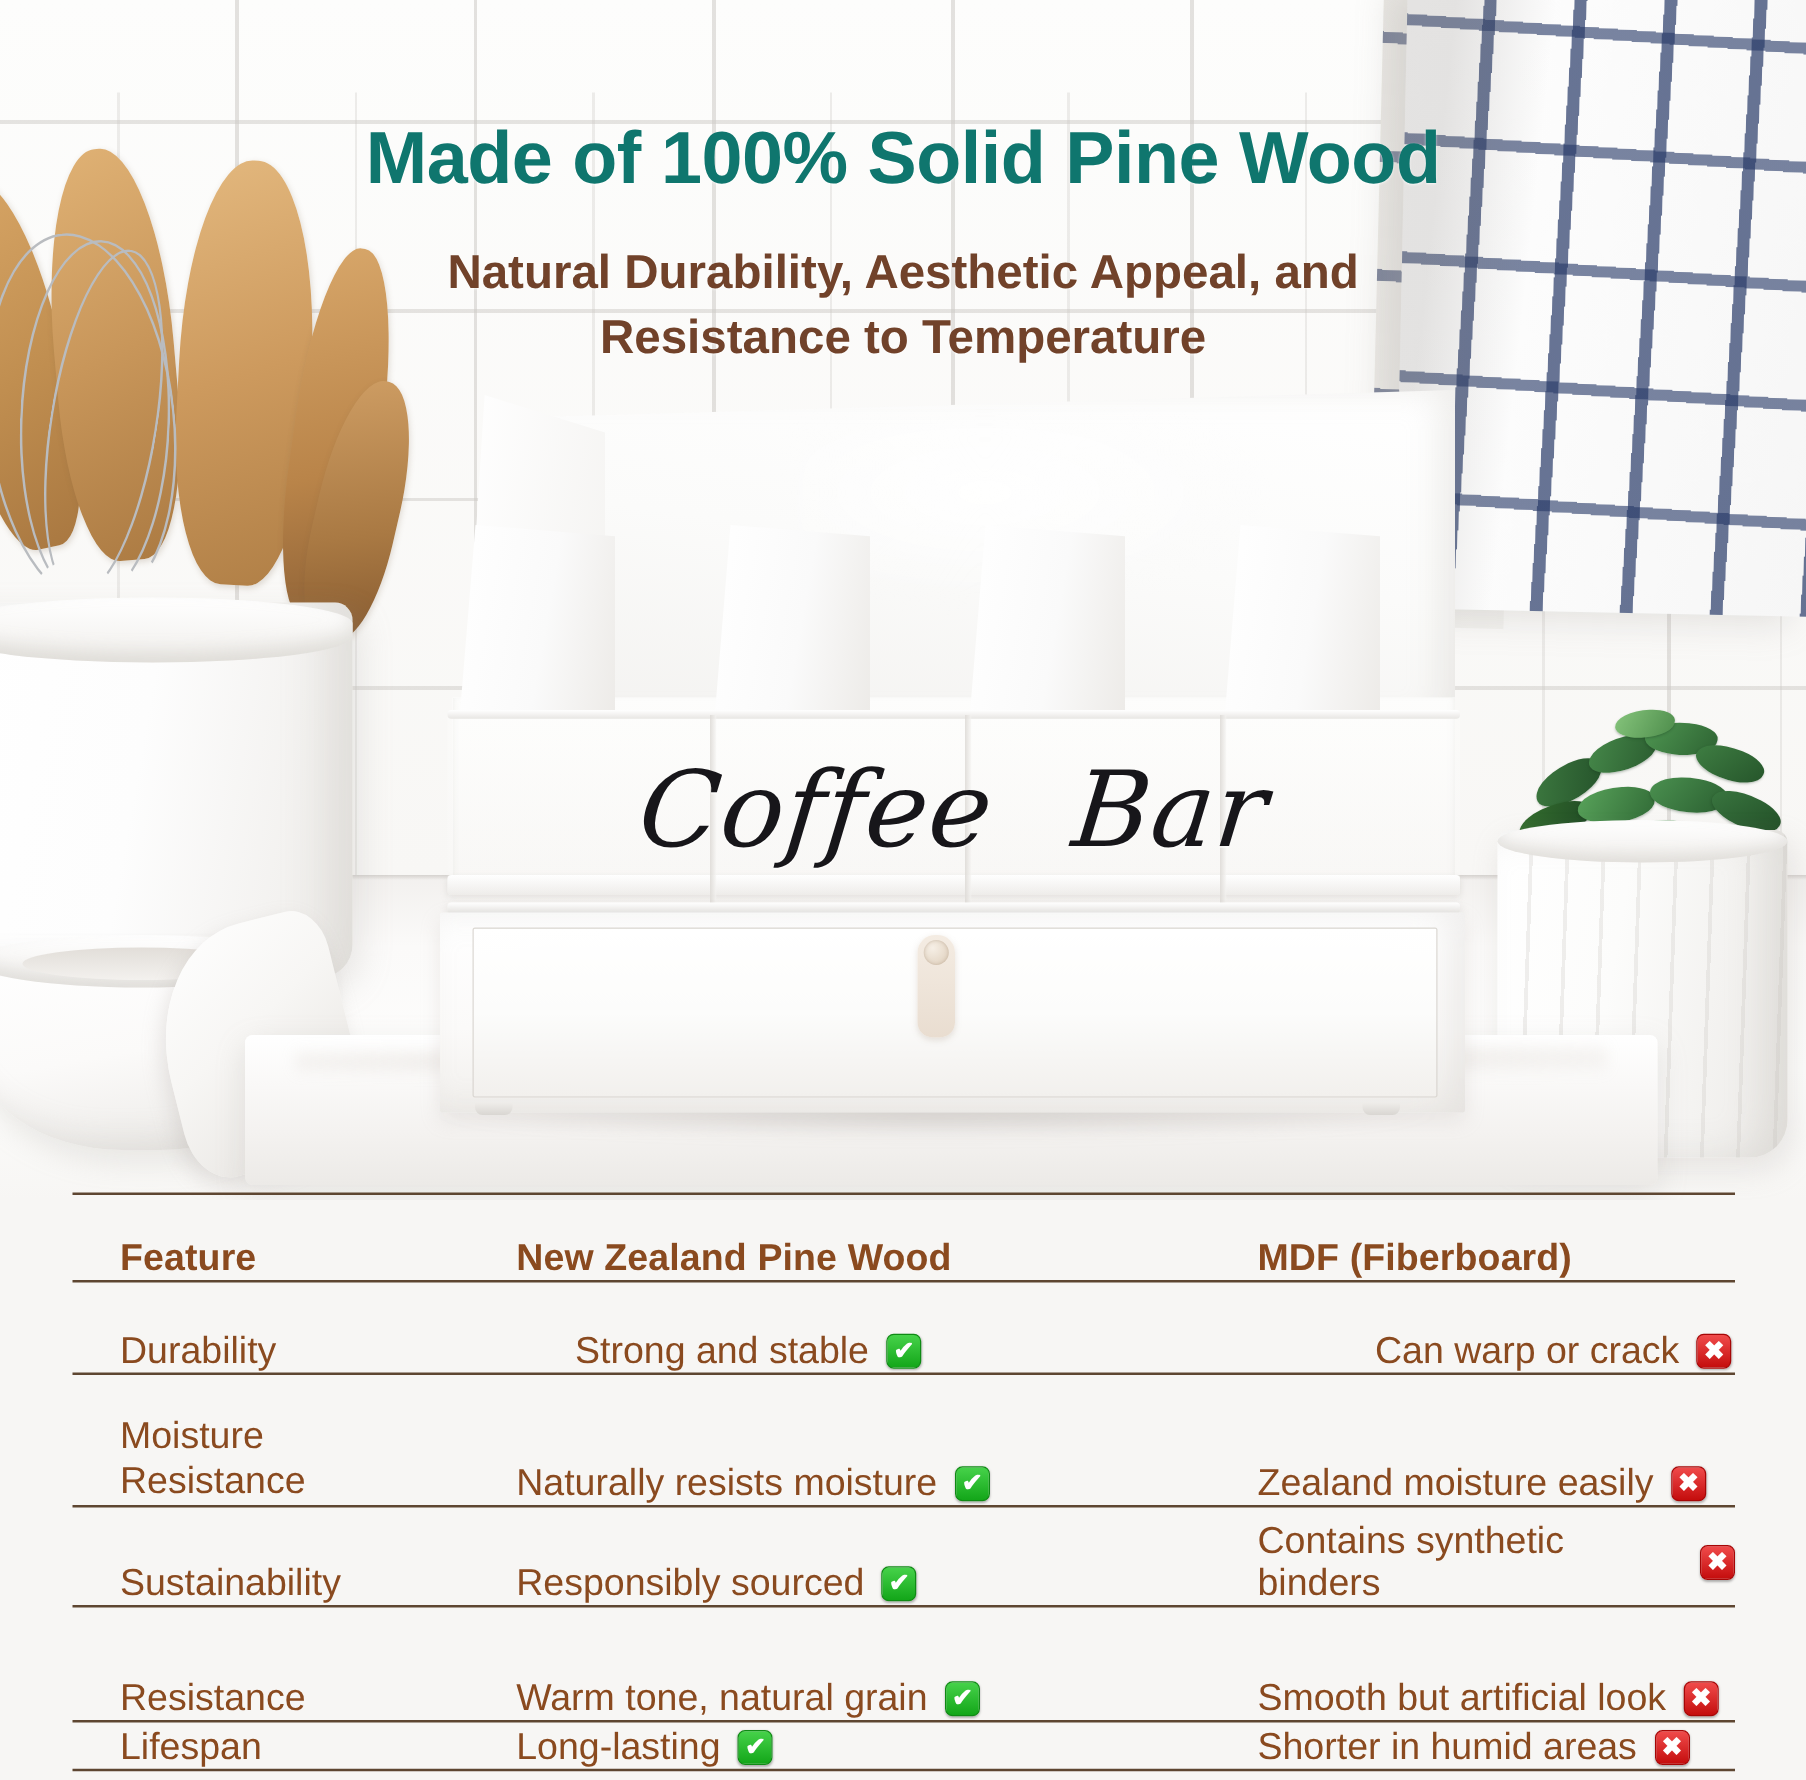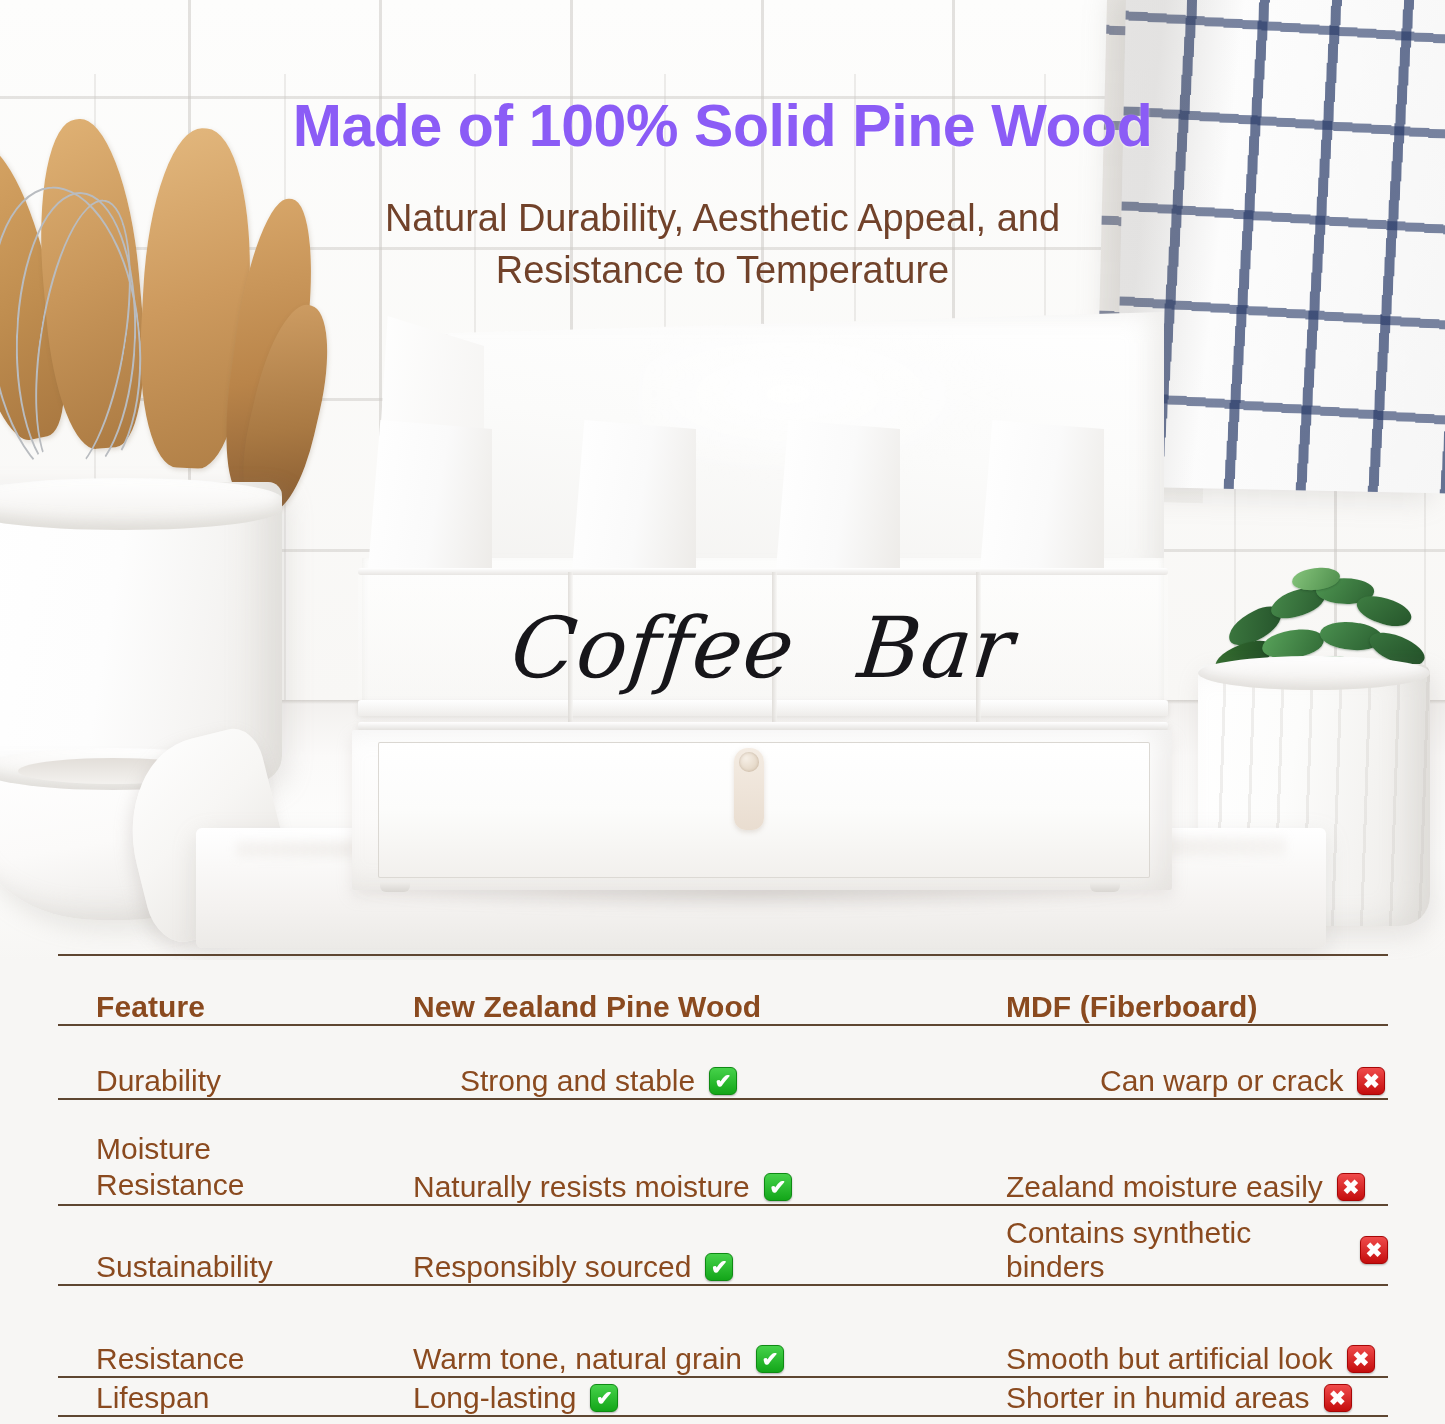--- a/index.html
+++ b/index.html
@@ -170,24 +170,24 @@
     background:linear-gradient(180deg,#f4ece3,#e9ddd0); border-radius:14px 14px 12px 12px;
     box-shadow:0 2px 5px rgba(160,140,120,.25); }
   .drawer-knob{ position:absolute; left:403px; top:452px; width:20px; height:20px;
     border-radius:50%; background:radial-gradient(circle at 36% 32%,#f6efe6,#ddcdb9);
     box-shadow:inset 0 0 3px rgba(150,125,100,.4); }
   .foot{ position:absolute; top:582px; width:30px; height:10px;
     background:linear-gradient(180deg,#efedea,#d9d6d2); border-radius:0 0 6px 6px; }
 
   
   .headline{ position:absolute; left:0; top:92px; width:1445px; text-align:center;
-    font-size:59px; font-weight:bold; color:#8b5cf6; letter-spacing:-.4px;
+    font-size:59px; font-weight:bold; color:#0f766e; letter-spacing:-.4px;
     text-shadow:0 1px 2px rgba(255,255,255,.75); }
   .subhead{ position:absolute; left:0; top:192px; width:1445px; text-align:center;
-    font-size:38px; font-weight:400; color:#71422a; line-height:1.37;
+    font-size:38px; font-weight:700; color:#71422a; line-height:1.37;
     text-shadow:0 1px 2px rgba(255,255,255,.7); }
 
   
   .tbl{ position:absolute; left:58px; top:954px; width:1330px; }
   .trow{ display:flex; align-items:flex-end; border-top:2px solid #5e4631; }
   .trow.last{ border-bottom:2px solid #5e4631; }
   .c1{ width:355px; padding-left:38px; }
   .c2{ width:545px; }
   .c3{ flex:1;margin-left:48px; }
   .cell{ display:flex; align-items:center; gap:14px; color:#8a4a1f; font-size:30px; }

